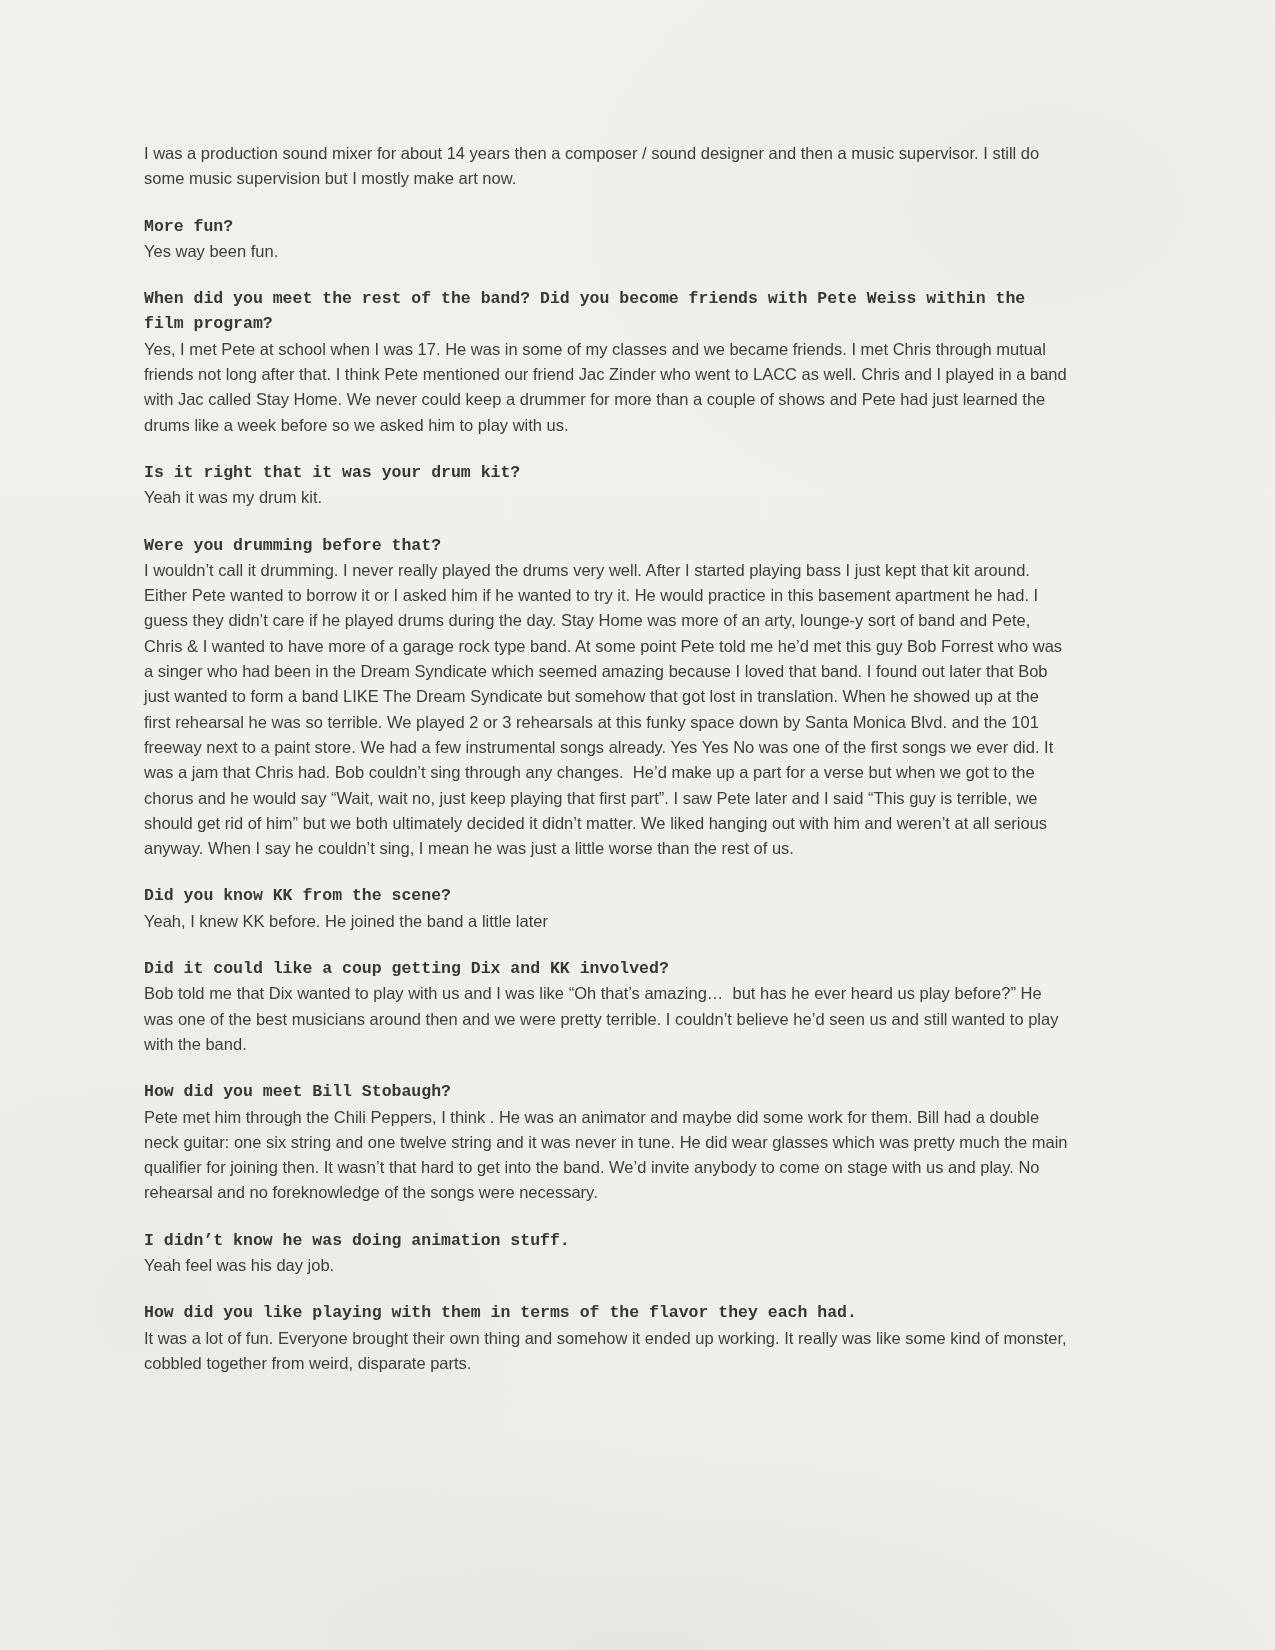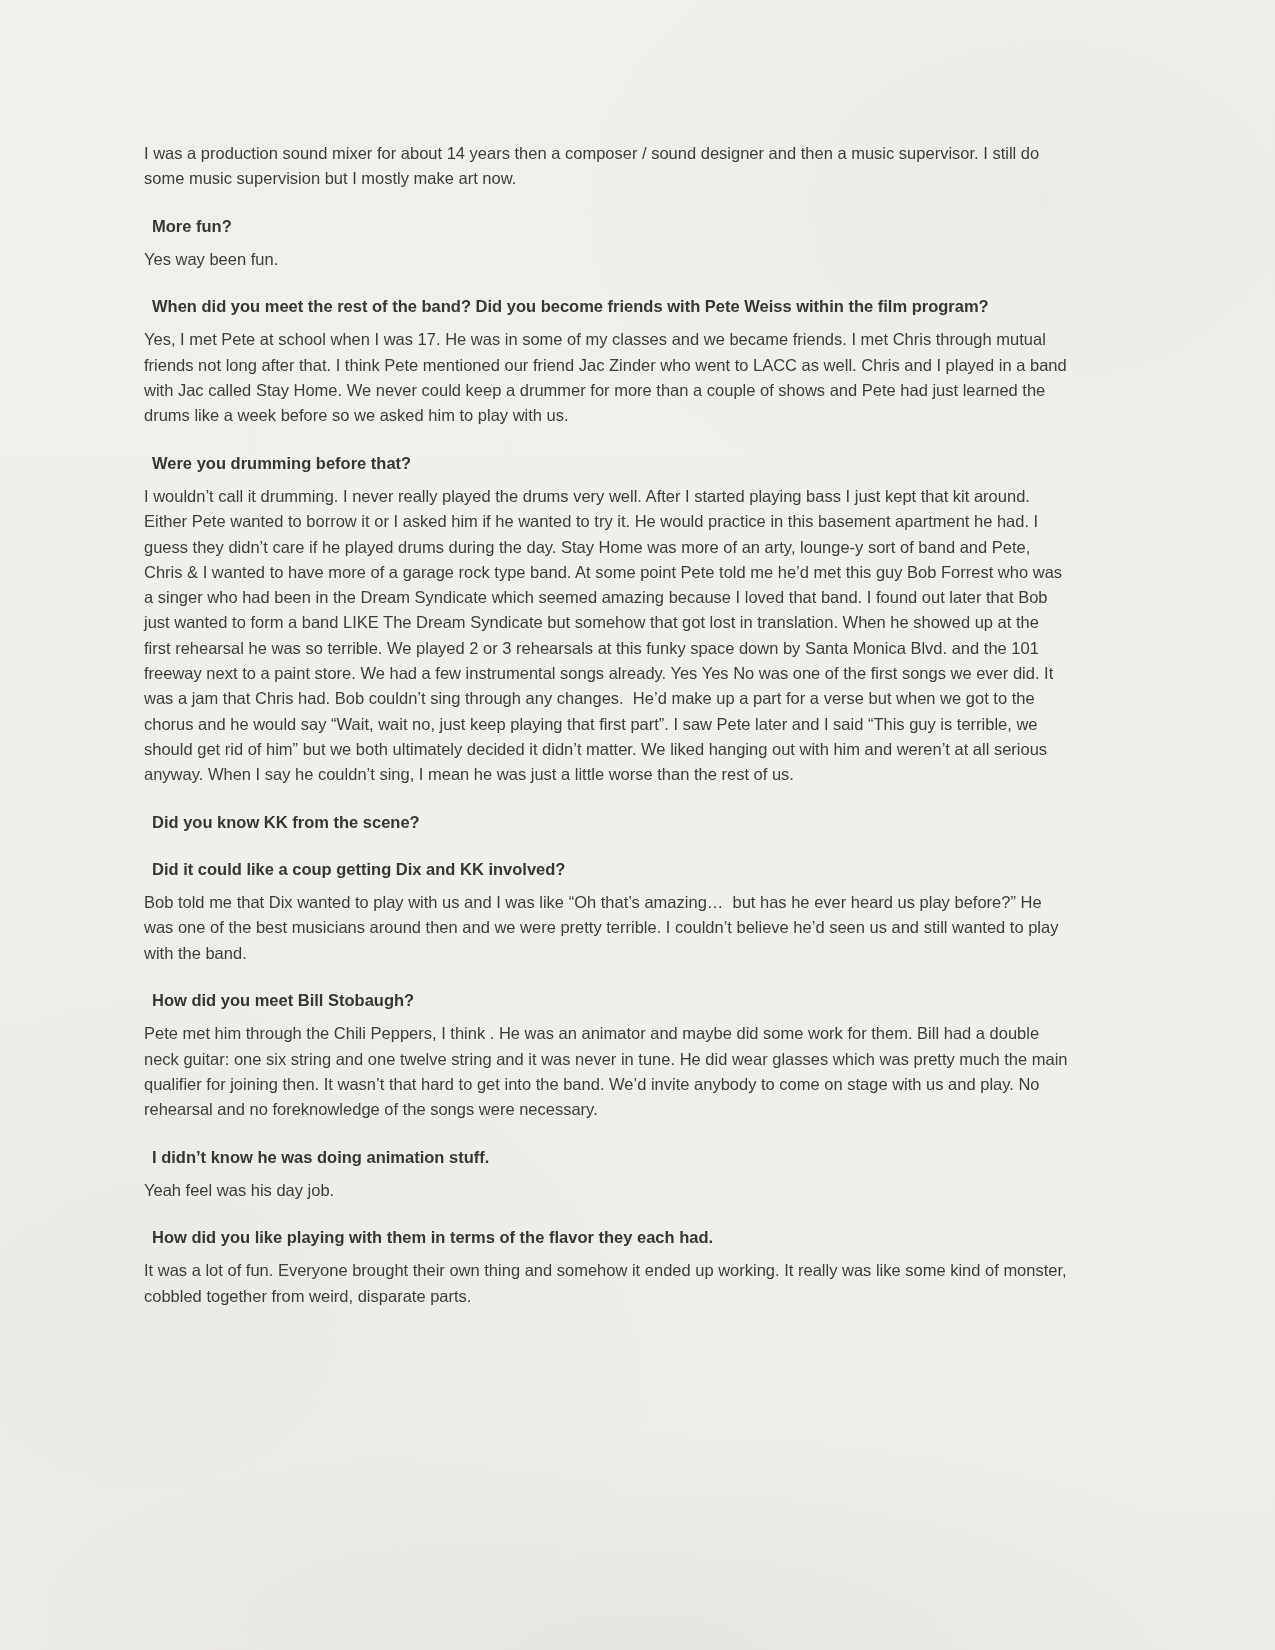--- a/index.html
+++ b/index.html
@@ -27,26 +27,27 @@
     width: 925px;
   }
   .para, .answer {
     margin: 0;
     font-size: 16.5px;
     line-height: 25.3px;
     color: #3e3d3b;
     white-space: pre-wrap;
   }
   .question {
-    margin: 8px;
+    margin: 0;
     font-size: 16.5px;
     line-height: 25.3px;
     font-weight: bold;
     color: #373634;
     white-space: pre-wrap;
+    font-family: Liberation Mono, monospace;
   }
   .qa-block {
     margin-top: 22px;
   }
 </style>
 </head>
 <body>
 
 <div class="page">
   <div class="content">
@@ -57,29 +58,32 @@
       <h2 class="question">More fun?</h2>
       <p class="answer">Yes way been fun.</p>
     </div>
 
     <div class="qa-block">
       <h2 class="question">When did you meet the rest of the band? Did you become friends with Pete Weiss within the film program?</h2>
       <p class="answer">Yes, I met Pete at school when I was 17. He was in some of my classes and we became friends. I met Chris through mutual friends not long after that. I think Pete mentioned our friend Jac Zinder who went to LACC as well. Chris and I played in a band with Jac called Stay Home. We never could keep a drummer for more than a couple of shows and Pete had just learned the drums like a week before so we asked him to play with us.</p>
     </div>
 
     <div class="qa-block">
+      <h2 class="question">Is it right that it was your drum kit?</h2>
+      <p class="answer">Yeah it was my drum kit.</p>
     </div>
 
     <div class="qa-block">
       <h2 class="question">Were you drumming before that?</h2>
       <p class="answer">I wouldn’t call it drumming. I never really played the drums very well. After I started playing bass I just kept that kit around. Either Pete wanted to borrow it or I asked him if he wanted to try it. He would practice in this basement apartment he had. I guess they didn’t care if he played drums during the day. Stay Home was more of an arty, lounge-y sort of band and Pete, Chris &amp; I wanted to have more of a garage rock type band. At some point Pete told me he’d met this guy Bob Forrest who was a singer who had been in the Dream Syndicate which seemed amazing because I loved that band. I found out later that Bob just wanted to form a band LIKE The Dream Syndicate but somehow that got lost in translation. When he showed up at the first rehearsal he was so terrible. We played 2 or 3 rehearsals at this funky space down by Santa Monica Blvd. and the 101 freeway next to a paint store. We had a few instrumental songs already. Yes Yes No was one of the first songs we ever did. It was a jam that Chris had. Bob couldn’t sing through any changes.  He’d make up a part for a verse but when we got to the chorus and he would say “Wait, wait no, just keep playing that first part”. I saw Pete later and I said “This guy is terrible, we should get rid of him” but we both ultimately decided it didn’t matter. We liked hanging out with him and weren’t at all serious anyway. When I say he couldn’t sing, I mean he was just a little worse than the rest of us.</p>
     </div>
 
     <div class="qa-block">
       <h2 class="question">Did you know KK from the scene?</h2>
+      <p class="answer">Yeah, I knew KK before. He joined the band a little later</p>
     </div>
 
 
     <div class="qa-block">
       <h2 class="question">Did it could like a coup getting Dix and KK involved?</h2>
       <p class="answer">Bob told me that Dix wanted to play with us and I was like “Oh that’s amazing…  but has he ever heard us play before?” He was one of the best musicians around then and we were pretty terrible. I couldn’t believe he’d seen us and still wanted to play with the band.</p>
     </div>
 
     <div class="qa-block">
       <h2 class="question">How did you meet Bill Stobaugh?</h2>

